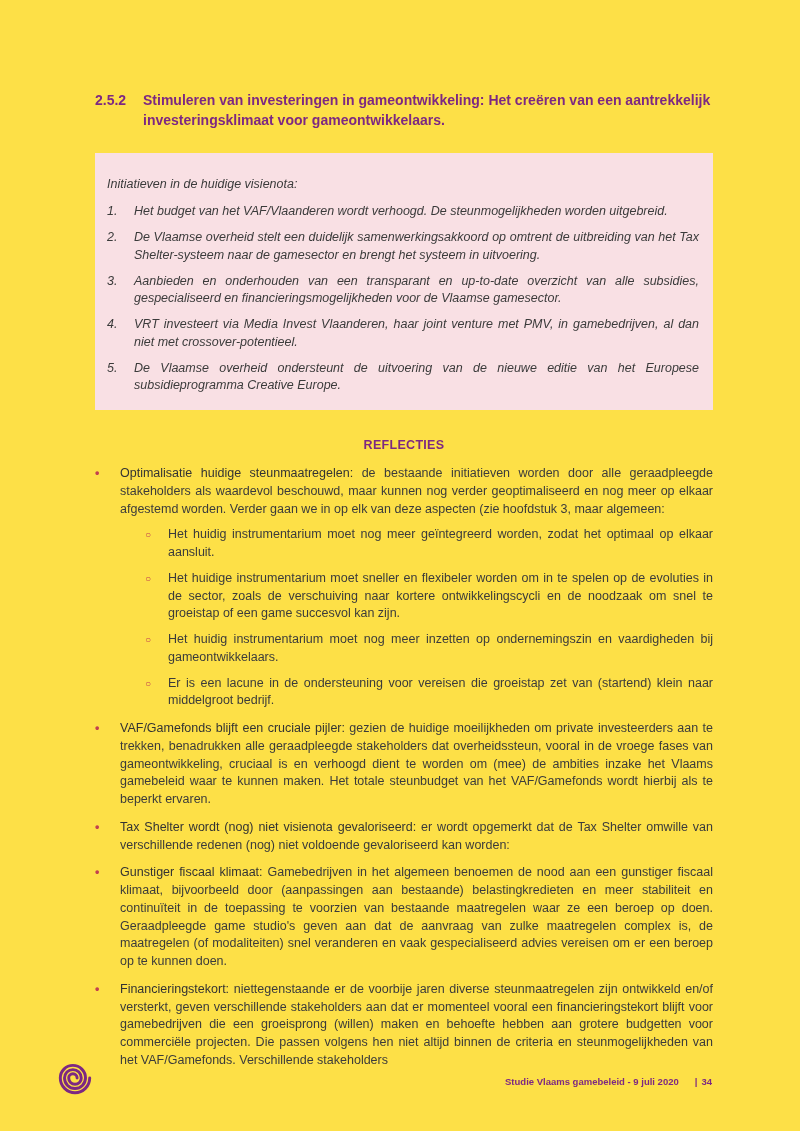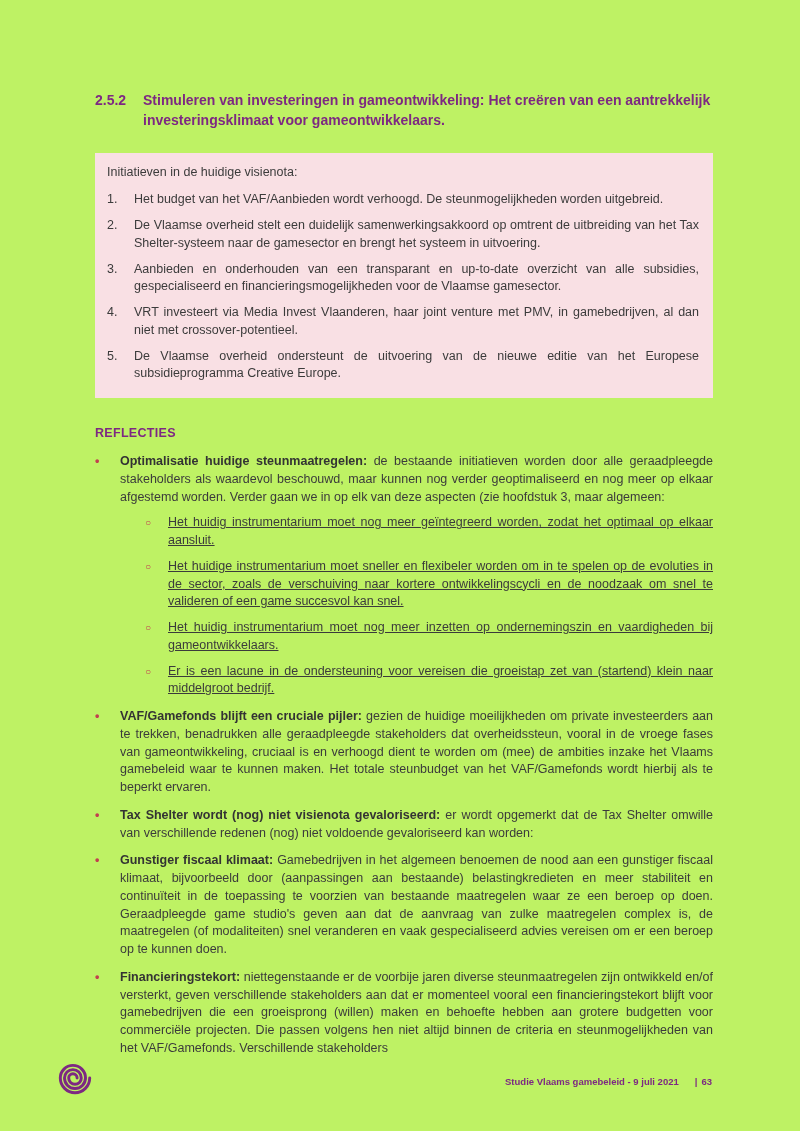--- a/index.html
+++ b/index.html
@@ -2,47 +2,47 @@
 <html><head>
 <meta charset="utf-8">
 <style>
   * { margin:0; padding:0; box-sizing:border-box; }
   html,body { background:#ffffff; }
   body {
     width:800px; height:1131px;
     font-family:"Liberation Sans", sans-serif;
     color:#3b3b3b;
   }
-  .page { position:relative; width:800px; height:1131px; overflow:hidden; background:#bef264; }
+  .page { position:relative; width:800px; height:1131px; overflow:hidden; background:#fde047; }
   .content { position:absolute; top:90px; left:95px; width:618px; }
 
   .heading { display:flex; color:#7d2882; font-weight:bold; font-size:14px; line-height:1.45; }
   .heading .num { width:48px; flex:none; }
   .heading .title { flex:1; }
 
-  .box { background:#f9e0e4; margin-top:22px; padding:11px 14px 15px 12px; }
+  .box { background:#f9e0e4; margin-top:22px; padding:23px 14px 15px 12px;font-style:italic; }
   .box-intro { font-size:12.5px; line-height:1.42; }
   .box ol { list-style:none; margin-top:10px; display:flex; flex-direction:column; gap:8px; }
   .num-item { display:flex; font-size:12.5px; line-height:1.42; }
   .num-item .n { width:27px; flex:none; }
   .num-item .t { flex:1; text-align:justify; }
 
-  .refl-title { margin-top:28px; color:#7d2882; font-weight:bold; font-size:12.5px; letter-spacing:.3px; }
+  .refl-title { margin-top:28px; color:#7d2882; font-weight:bold; font-size:12.5px; letter-spacing:.3px;text-align:center; }
 
   .bullets { list-style:none; margin-top:13px; display:flex; flex-direction:column; gap:10px; }
   .bullet { display:flex; font-size:12.5px; line-height:1.42; }
   .bullet > .marker { width:25px; flex:none; color:#c2404f; font-weight:bold; }
   .bullet .body { flex:1; }
   .btext { text-align:justify; }
-  .btext strong { font-weight:bold; color:#333333; }
+  .btext strong { font-weight:normal; color:#333333; }
 
   .subbullets { list-style:none; margin:8px 0 0 25px; display:flex; flex-direction:column; gap:8px; }
   .subbullet { display:flex; font-size:12.5px; line-height:1.42; }
   .subbullet .marker { width:23px; flex:none; color:#c2404f; font-size:10px; padding-top:2px; }
-  .subbullet .t { flex:1; text-align:justify;text-decoration:underline; }
+  .subbullet .t { flex:1; text-align:justify; }
 
   .footer-logo { position:absolute; left:54px; bottom:32px; width:42px; height:42px; }
   .footer-text { position:absolute; right:88px; bottom:44px; color:#7d2882; font-size:9.5px; font-weight:bold; white-space:nowrap; }
   .footer-text .sep { margin-left:16px; margin-right:4px; }
 </style>
 </head>
 <body>
 
 <div class="page">
   <div class="content">
@@ -50,21 +50,21 @@
     <div class="heading">
       <span class="num">2.5.2</span>
       <span class="title">Stimuleren van investeringen in gameontwikkeling: Het creëren van een aantrekkelijk investeringsklimaat voor gameontwikkelaars.</span>
     </div>
 
     <div class="box">
       <p class="box-intro">Initiatieven in de huidige visienota:</p>
       <ol>
         <li class="num-item">
           <span class="n">1.</span>
-          <div class="t">Het budget van het VAF/Aanbieden wordt verhoogd. De steunmogelijkheden worden uitgebreid.</div>
+          <div class="t">Het budget van het VAF/Vlaanderen wordt verhoogd. De steunmogelijkheden worden uitgebreid.</div>
         </li>
         <li class="num-item">
           <span class="n">2.</span>
           <div class="t">De Vlaamse overheid stelt een duidelijk samenwerkingsakkoord op omtrent de uitbreiding van het Tax Shelter-systeem naar de gamesector en brengt het systeem in uitvoering.</div>
         </li>
         <li class="num-item">
           <span class="n">3.</span>
           <div class="t">Aanbieden en onderhouden van een transparant en up-to-date overzicht van alle subsidies, gespecialiseerd en financieringsmogelijkheden voor de Vlaamse gamesector.</div>
         </li>
         <li class="num-item">
@@ -86,21 +86,21 @@
         <span class="marker">•</span>
         <div class="body">
           <p class="btext"><strong>Optimalisatie huidige steunmaatregelen:</strong> <span>de bestaande initiatieven worden door alle geraadpleegde stakeholders als waardevol beschouwd, maar kunnen nog verder geoptimaliseerd en nog meer op elkaar afgestemd worden. Verder gaan we in op elk van deze aspecten (zie hoofdstuk 3, maar algemeen:</span></p>
           <ul class="subbullets">
             <li class="subbullet">
               <span class="marker">○</span>
               <div class="t">Het huidig instrumentarium moet nog meer geïntegreerd worden, zodat het optimaal op elkaar aansluit.</div>
             </li>
             <li class="subbullet">
               <span class="marker">○</span>
-              <div class="t">Het huidige instrumentarium moet sneller en flexibeler worden om in te spelen op de evoluties in de sector, zoals de verschuiving naar kortere ontwikkelingscycli en de noodzaak om snel te valideren of een game succesvol kan snel.</div>
+              <div class="t">Het huidige instrumentarium moet sneller en flexibeler worden om in te spelen op de evoluties in de sector, zoals de verschuiving naar kortere ontwikkelingscycli en de noodzaak om snel te groeistap of een game succesvol kan zijn.</div>
             </li>
             <li class="subbullet">
               <span class="marker">○</span>
               <div class="t">Het huidig instrumentarium moet nog meer inzetten op ondernemingszin en vaardigheden bij gameontwikkelaars.</div>
             </li>
             <li class="subbullet">
               <span class="marker">○</span>
               <div class="t">Er is een lacune in de ondersteuning voor vereisen die groeistap zet van (startend) klein naar middelgroot bedrijf.</div>
             </li>
           </ul>
@@ -138,15 +138,15 @@
     </ul>
   </div>
 
   <div class="footer-logo">
     <svg width="42" height="42" viewBox="0 0 40 40">
       <path d="M34,20 A14,14 0 1 1 6,20 A12,12 0 1 1 30,20 A10,10 0 1 1 10,20 A8,8 0 1 1 26,20 A6,6 0 1 1 14,20 A4,4 0 1 1 22,20" fill="none" stroke="#7d2882" stroke-width="2.8" stroke-linecap="round"></path>
     </svg>
   </div>
 
   <div class="footer-text">
-    <span>Studie Vlaams gamebeleid - 9 juli 2021</span><span class="sep">|</span><span>63</span>
+    <span>Studie Vlaams gamebeleid - 9 juli 2020</span><span class="sep">|</span><span>34</span>
   </div>
 </div>
 
 </body></html>

